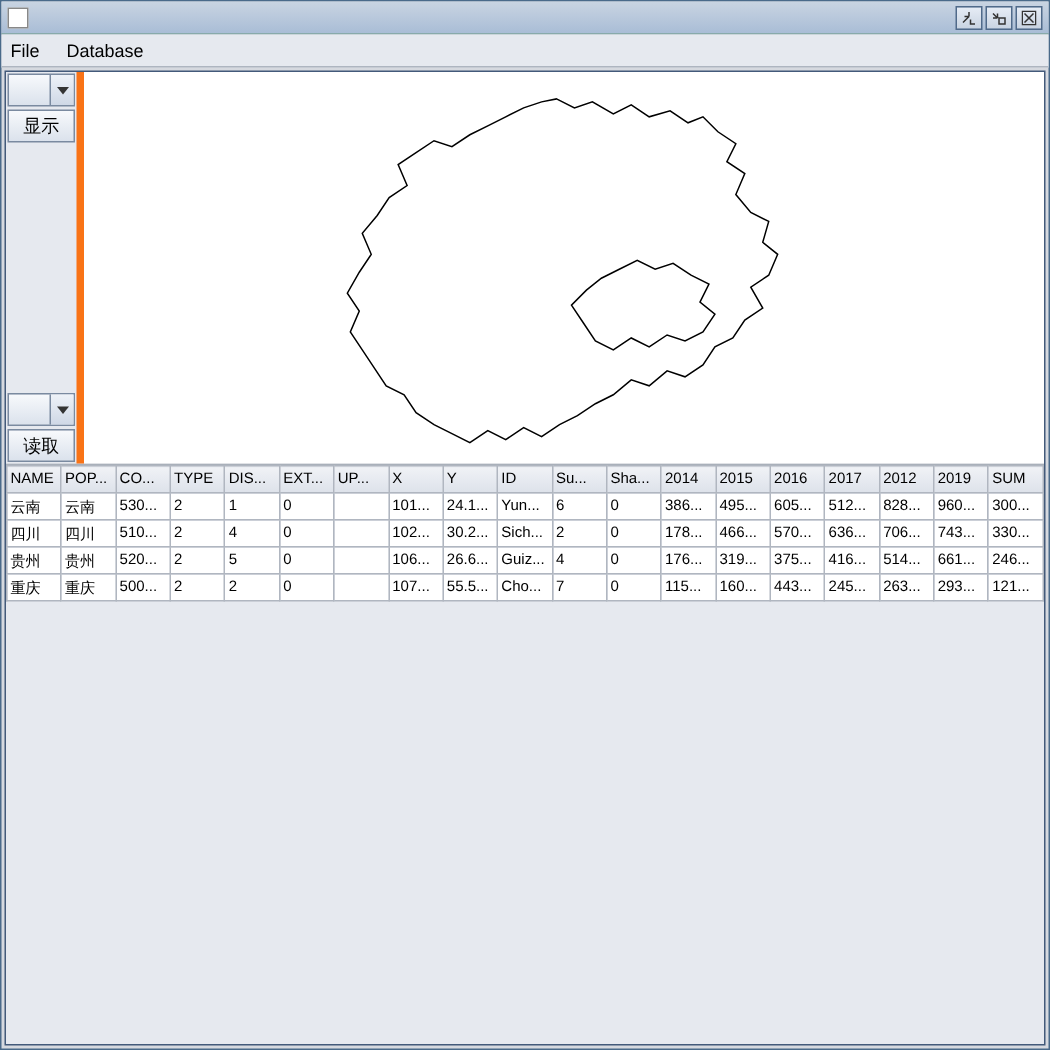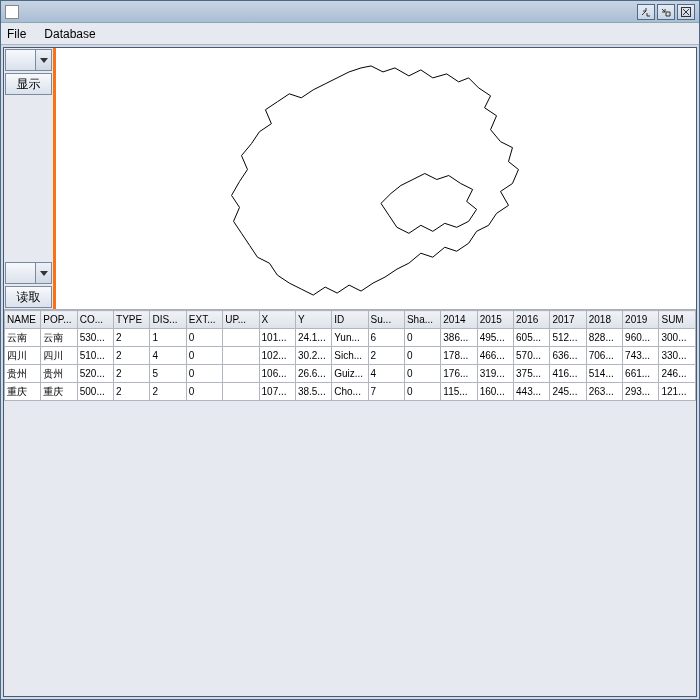--- a/index.html
+++ b/index.html
@@ -7,21 +7,21 @@
   .outer-frame { width: 700px; height: 700px; border: 1px solid #4a6a8a; background: #d6d9df; display: flex; flex-direction: column; }
   .titlebar { height: 22px; background: linear-gradient(#c9d4e2, #a9bdd6); border-bottom: 1px solid #8aa; display: flex; align-items: center; padding: 0 4px; }
   .titlebar-icon { width: 14px; height: 14px; border: 1px solid #888; background: #fff; margin-right: 6px; }
   .titlebar-spacer { flex: 1; }
   .titlebar-btn { width: 18px; height: 16px; border: 1px solid #506a8a; background: linear-gradient(#e6ecf5,#c9d4e2); margin-left: 2px; display: flex; align-items: center; justify-content: center; cursor: pointer; }
   .titlebar-btn svg { width: 10px; height: 10px; }
   .menubar { height: 22px; background: #e6e9ef; border-bottom: 1px solid #aeb5c0; display: flex; align-items: center; padding: 0 6px; gap: 18px; }
   .menubar-item { cursor: pointer; }
   .content { flex: 1; border: 1px solid #435a7a; margin: 2px; background: #d6d9df; display: flex; flex-direction: column; overflow: hidden; }
   .top-area { height: 262px; display: flex; border-bottom: 1px solid #a9b0ba; }
-  .left-panel { width: 52px; background: #e6e9ef; border-right: 3px solid #f97316; display: flex; flex-direction: column; }
+  .left-panel { width: 52px; background: #e6e9ef; border-right: 5px solid #f97316; display: flex; flex-direction: column; }
   .combo { height: 22px; border: 1px solid #7a8aa0; background: linear-gradient(#f7f9fc,#dbe2ec); margin: 1px; display: flex; align-items: center; justify-content: flex-end; cursor: pointer; }
   .combo .arrow { width: 16px; height: 100%; border-left: 1px solid #7a8aa0; display: flex; align-items: center; justify-content: center; background: linear-gradient(#eef2f8,#cfd8e6); }
   .combo .arrow::after { content: ""; border-left: 4px solid transparent; border-right: 4px solid transparent; border-top: 5px solid #333; }
   .btn-small { height: 22px; border: 1px solid #7a8aa0; background: linear-gradient(#f7f9fc,#dbe2ec); margin: 1px; cursor: pointer; display: flex; align-items: center; justify-content: center; }
   .left-spacer { flex: 1; }
   .map-pane { flex: 1; background: #fff; position: relative; overflow: hidden; }
   .map-pane svg { position: absolute; inset: 0; width: 100%; height: 100%; }
   .table-area { flex: 1; background: #e6e9ef; overflow: auto; }
   table { border-collapse: collapse; width: 100%; table-layout: fixed; font-size: 10px; }
   th, td { border: 1px solid #b0b6c0; padding: 1px 2px; height: 18px; overflow: hidden; white-space: nowrap; text-overflow: clip; text-align: left; }
@@ -114,21 +114,21 @@
               <th>UP...</th>
               <th>X</th>
               <th>Y</th>
               <th>ID</th>
               <th>Su...</th>
               <th>Sha...</th>
               <th>2014</th>
               <th>2015</th>
               <th>2016</th>
               <th>2017</th>
-              <th>2018</th>
+              <th>2012</th>
               <th>2019</th>
               <th>SUM</th>
             </tr>
           </thead>
         <tbody id="tbody">
             <tr>
               <td>云南</td>
               <td>云南</td>
               <td>530...</td>
               <td>2</td>
@@ -192,21 +192,21 @@
             </tr>
             <tr>
               <td>重庆</td>
               <td>重庆</td>
               <td>500...</td>
               <td>2</td>
               <td>2</td>
               <td>0</td>
               <td></td>
               <td>107...</td>
-              <td>38.5...</td>
+              <td>55.5...</td>
               <td>Cho...</td>
               <td>7</td>
               <td>0</td>
               <td>115...</td>
               <td>160...</td>
               <td>443...</td>
               <td>245...</td>
               <td>263...</td>
               <td>293...</td>
               <td>121...</td>

